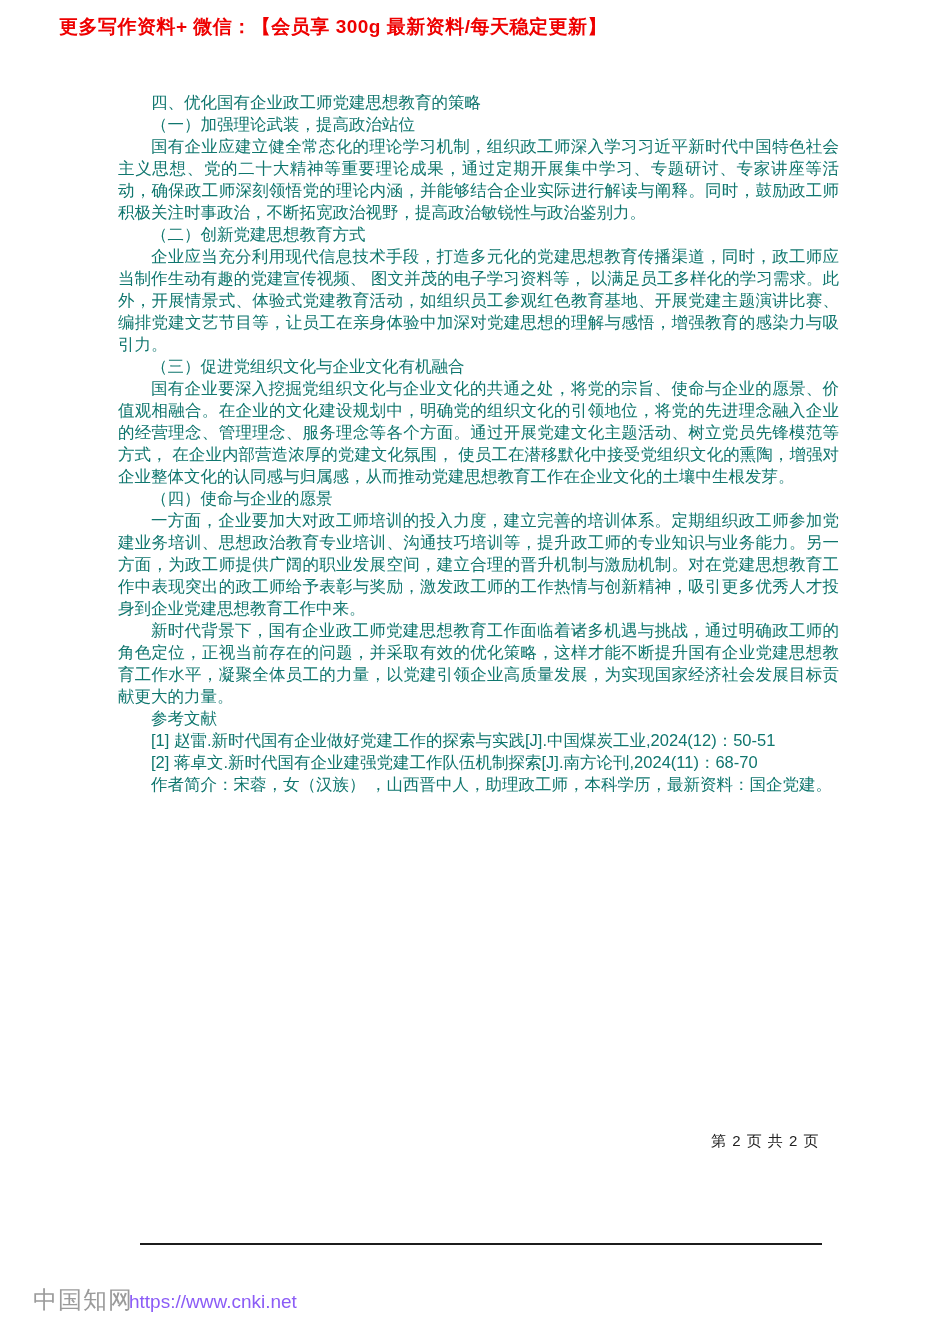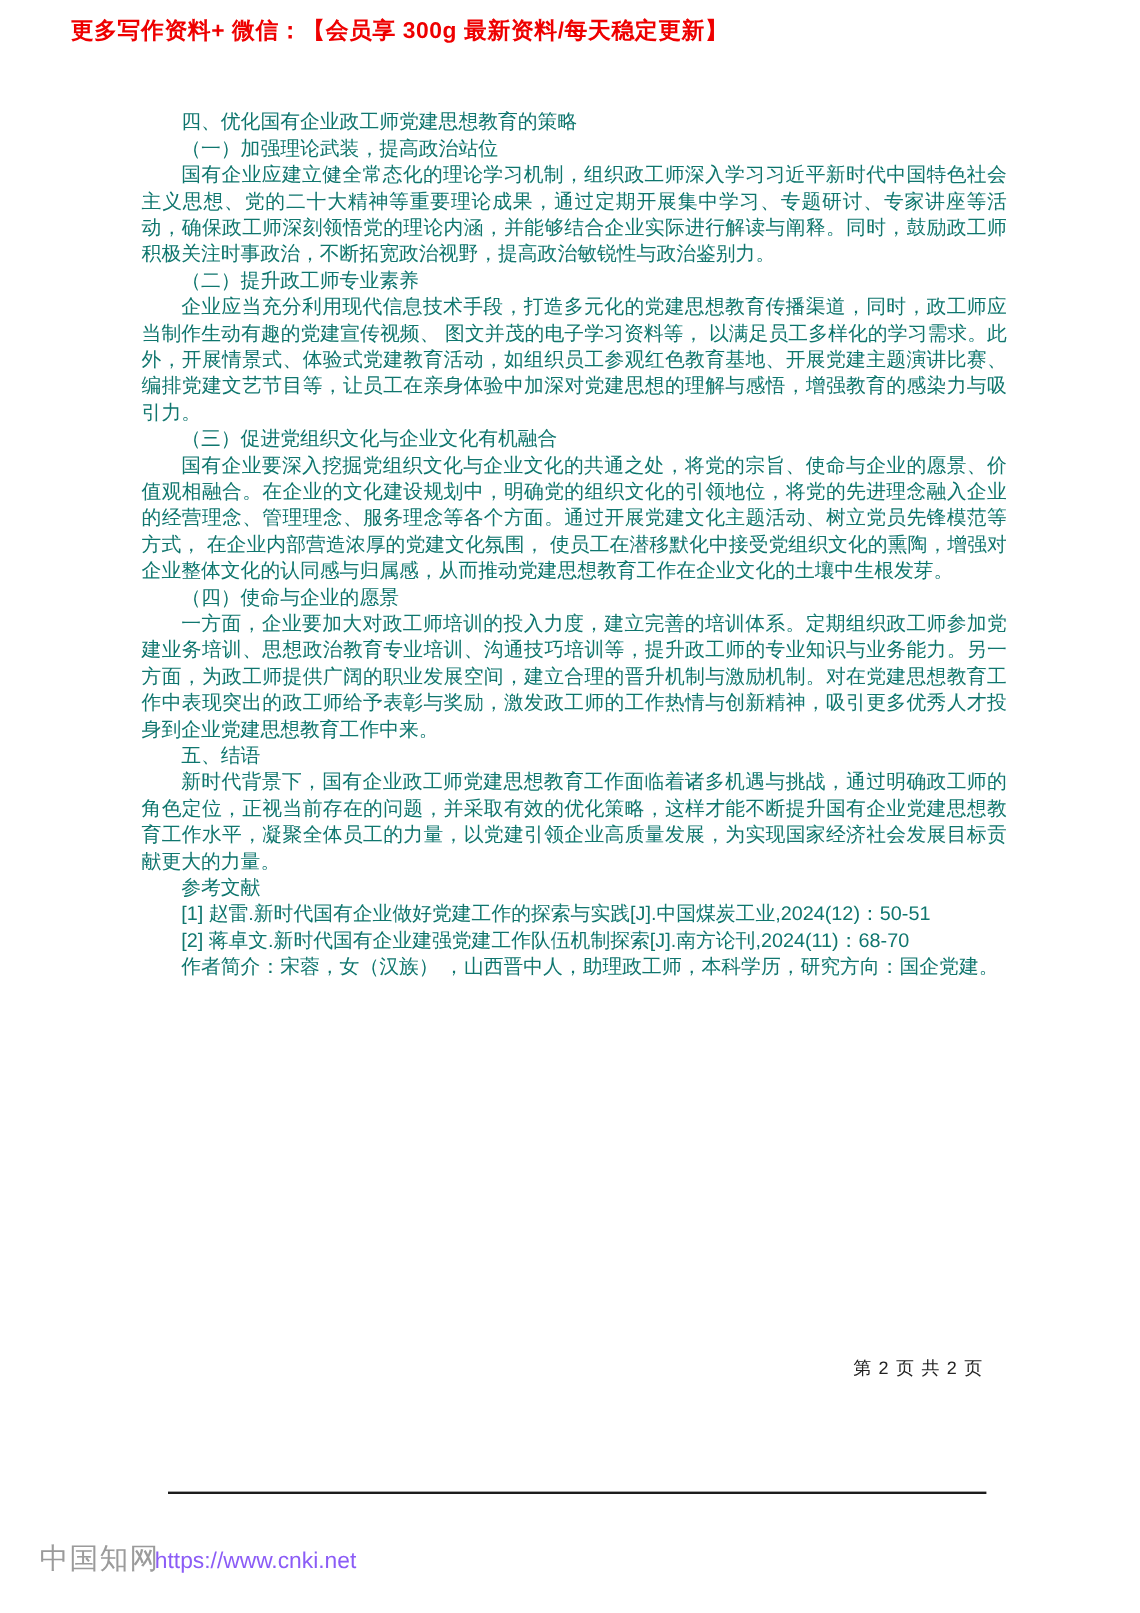--- a/index.html
+++ b/index.html
@@ -86,32 +86,31 @@
 <body>
 
 <div class="page">
 
   <div class="header-notice">更多写作资料+ 微信：【会员享 300g 最新资料/每天稳定更新】</div>
 
   <div class="article">
     <p>四、优化国有企业政工师党建思想教育的策略</p>
     <p>（一）加强理论武装，提高政治站位</p>
     <p>国有企业应建立健全常态化的理论学习机制，组织政工师深入学习习近平新时代中国特色社会主义思想、党的二十大精神等重要理论成果，通过定期开展集中学习、专题研讨、专家讲座等活动，确保政工师深刻领悟党的理论内涵，并能够结合企业实际进行解读与阐释。同时，鼓励政工师积极关注时事政治，不断拓宽政治视野，提高政治敏锐性与政治鉴别力。</p>
-    <p>（二）提升政工师专业素养</p>
+    <p>（二）创新党建思想教育方式</p>
     <p>企业应当充分利用现代信息技术手段，打造多元化的党建思想教育传播渠道，同时，政工师应当制作生动有趣的党建宣传视频、 图文并茂的电子学习资料等， 以满足员工多样化的学习需求。此外，开展情景式、体验式党建教育活动，如组织员工参观红色教育基地、开展党建主题演讲比赛、编排党建文艺节目等，让员工在亲身体验中加深对党建思想的理解与感悟，增强教育的感染力与吸引力。</p>
     <p>（三）促进党组织文化与企业文化有机融合</p>
     <p>国有企业要深入挖掘党组织文化与企业文化的共通之处，将党的宗旨、使命与企业的愿景、价值观相融合。在企业的文化建设规划中，明确党的组织文化的引领地位，将党的先进理念融入企业的经营理念、管理理念、服务理念等各个方面。通过开展党建文化主题活动、树立党员先锋模范等方式， 在企业内部营造浓厚的党建文化氛围， 使员工在潜移默化中接受党组织文化的熏陶，增强对企业整体文化的认同感与归属感，从而推动党建思想教育工作在企业文化的土壤中生根发芽。</p>
     <p>（四）使命与企业的愿景</p>
     <p>一方面，企业要加大对政工师培训的投入力度，建立完善的培训体系。定期组织政工师参加党建业务培训、思想政治教育专业培训、沟通技巧培训等，提升政工师的专业知识与业务能力。另一方面，为政工师提供广阔的职业发展空间，建立合理的晋升机制与激励机制。对在党建思想教育工作中表现突出的政工师给予表彰与奖励，激发政工师的工作热情与创新精神，吸引更多优秀人才投身到企业党建思想教育工作中来。</p>
-    <p>五、结语</p>
     <p>新时代背景下，国有企业政工师党建思想教育工作面临着诸多机遇与挑战，通过明确政工师的角色定位，正视当前存在的问题，并采取有效的优化策略，这样才能不断提升国有企业党建思想教育工作水平，凝聚全体员工的力量，以党建引领企业高质量发展，为实现国家经济社会发展目标贡献更大的力量。</p>
     <p>参考文献</p>
     <p>[1] 赵雷.新时代国有企业做好党建工作的探索与实践[J].中国煤炭工业,2024(12)：50-51</p>
     <p>[2] 蒋卓文.新时代国有企业建强党建工作队伍机制探索[J].南方论刊,2024(11)：68-70</p>
-    <p>作者简介：宋蓉，女（汉族） ，山西晋中人，助理政工师，本科学历，研究方向：国企党建。</p>
+    <p>作者简介：宋蓉，女（汉族） ，山西晋中人，助理政工师，本科学历，最新资料：国企党建。</p>
   </div>
 
   <div class="page-number">第 2 页 共 2 页</div>
 
   <div class="divider"></div>
 
   <div class="site-name">中国知网</div>
 
   <div class="site-url">https://www.cnki.net</div>
 

